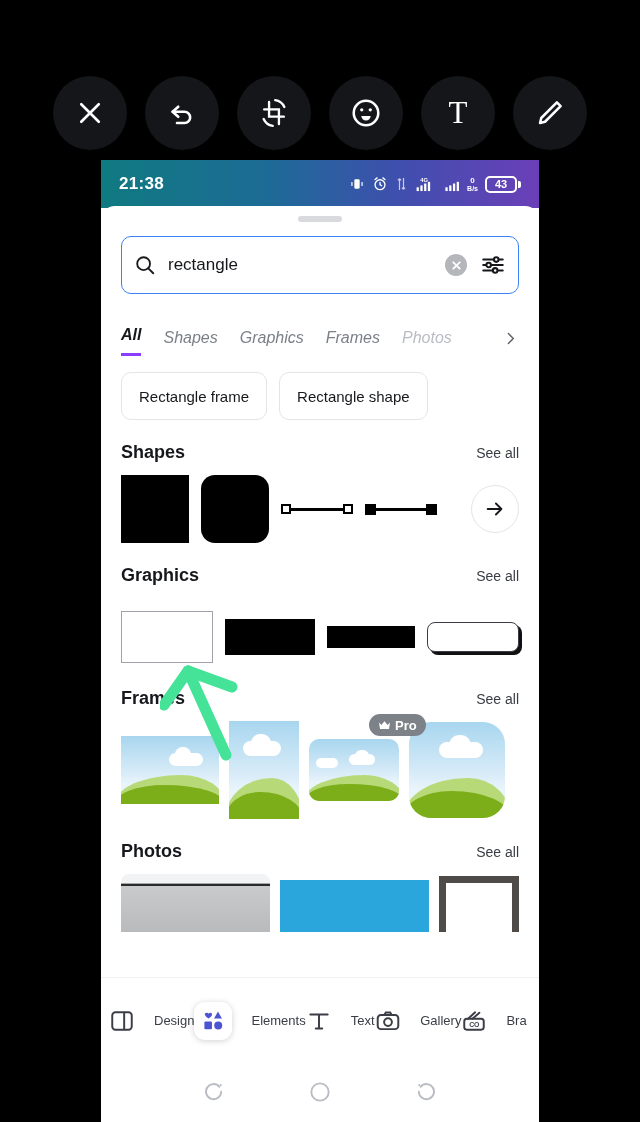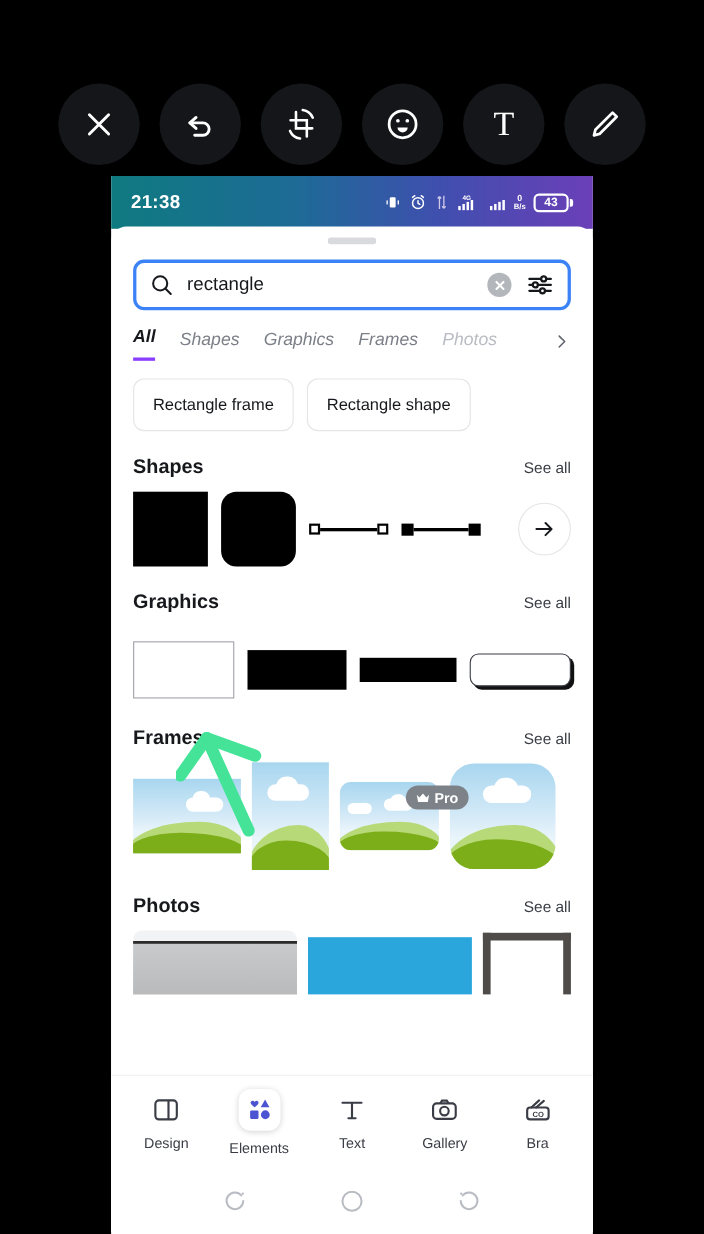--- a/index.html
+++ b/index.html
@@ -44,21 +44,21 @@
                font-size: 11px; font-weight: bold; }
   .batt-cap { width: 3px; height: 7px; background: #fff; border-radius: 0 2px 2px 0; margin-left: 1px; }
 
   
   .sheet { position: relative; height: 914px; background: #fff; border-radius: 14px 14px 0 0;
            margin-top: -2px; overflow: hidden; }
   .drag-handle { width: 44px; height: 6px; border-radius: 3px; background: #d9dadd;
                  margin: 10px auto 0; }
 
   
-  .searchbar { margin: 14px 20px 0; height: 46px; border: 3px solid #3b82f6; border-radius: 10px;
+  .searchbar { margin: 14px 20px 16px; height: 58px; border: 1px solid #3b82f6; border-radius: 10px;
                display: flex; align-items: center; padding: 0 12px; background: #fff; }
   .search-input-text { flex: 1; font-size: 17px; color: #16181c; margin-left: 12px; }
   .clear-btn { width: 22px; height: 22px; border-radius: 50%; background: #b3b6bb;
                display: flex; align-items: center; justify-content: center; color: #fff; }
   .filter-btn { margin-left: 13px; display: flex; }
 
   
   .tabs { display: flex; align-items: flex-end; gap: 22px; padding: 16px 20px 0; position: relative; }
   .tab { font-size: 16px; color: #7b7f87; padding-bottom: 9px; white-space: nowrap; font-style: italic; }
   .tab.active { color: #16181c; font-weight: bold; border-bottom: 3px solid #8b3dff; }
@@ -116,21 +116,21 @@
   .p-gray { width: 172px; height: 58px; border-radius: 8px 8px 0 0; overflow: hidden;
             background: linear-gradient(180deg,#f2f3f4 0%,#f2f3f4 16%,#2b2b2b 17%,#2b2b2b 20%,#c9cacb 21%,#b9babb 100%); }
   .p-blue { width: 172px; height: 52px; background: #2ba6dd; margin-top: 6px; }
   .p-frame { width: 90px; height: 56px; background: #fff; border: 7px solid #4e4b48;
              border-bottom: none; margin-top: 2px; }
 
   
   .bottomnav { position: absolute; left: 0; bottom: 57px; width: 438px; height: 86px;
                background: #fff; border-top: 1px solid #f0f1f2;
                display: flex; align-items: center; padding: 0 8px; }
-  .nav-item { flex: 1; display: flex; flex-direction: column; align-items: center; gap: 8px;
+  .nav-item { flex: 1; display: flex; align-items: center; gap: 19px;
               color: #3a3d45; }
   .nav-label { font-size: 13px; color: #3a3d45; white-space: nowrap; }
   .nav-icon { height: 30px; display: flex; align-items: center; justify-content: center; }
   .nav-active .nav-icon { width: 38px; height: 38px; border-radius: 11px; background: #fff;
                           box-shadow: 0 1px 6px rgba(0,0,0,.18); }
 
   
   .sysnav { position: absolute; left: 0; bottom: 0; width: 438px; height: 57px; background: #fff;
             display: flex; align-items: center; justify-content: space-around; padding: 0 60px; }
   .sysnav svg { display: block; }

